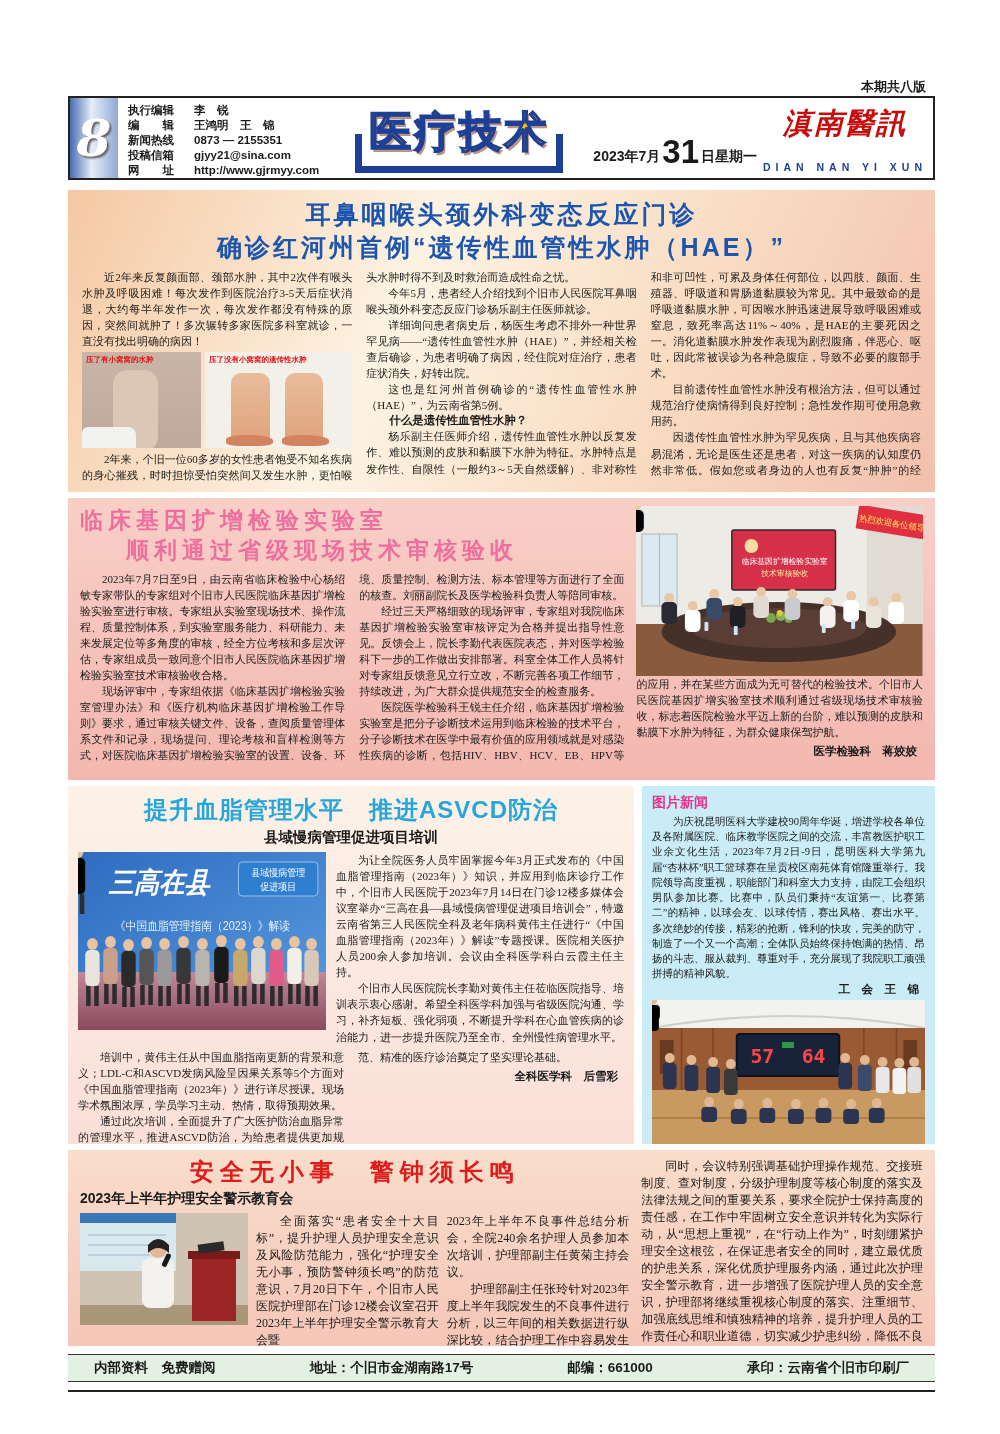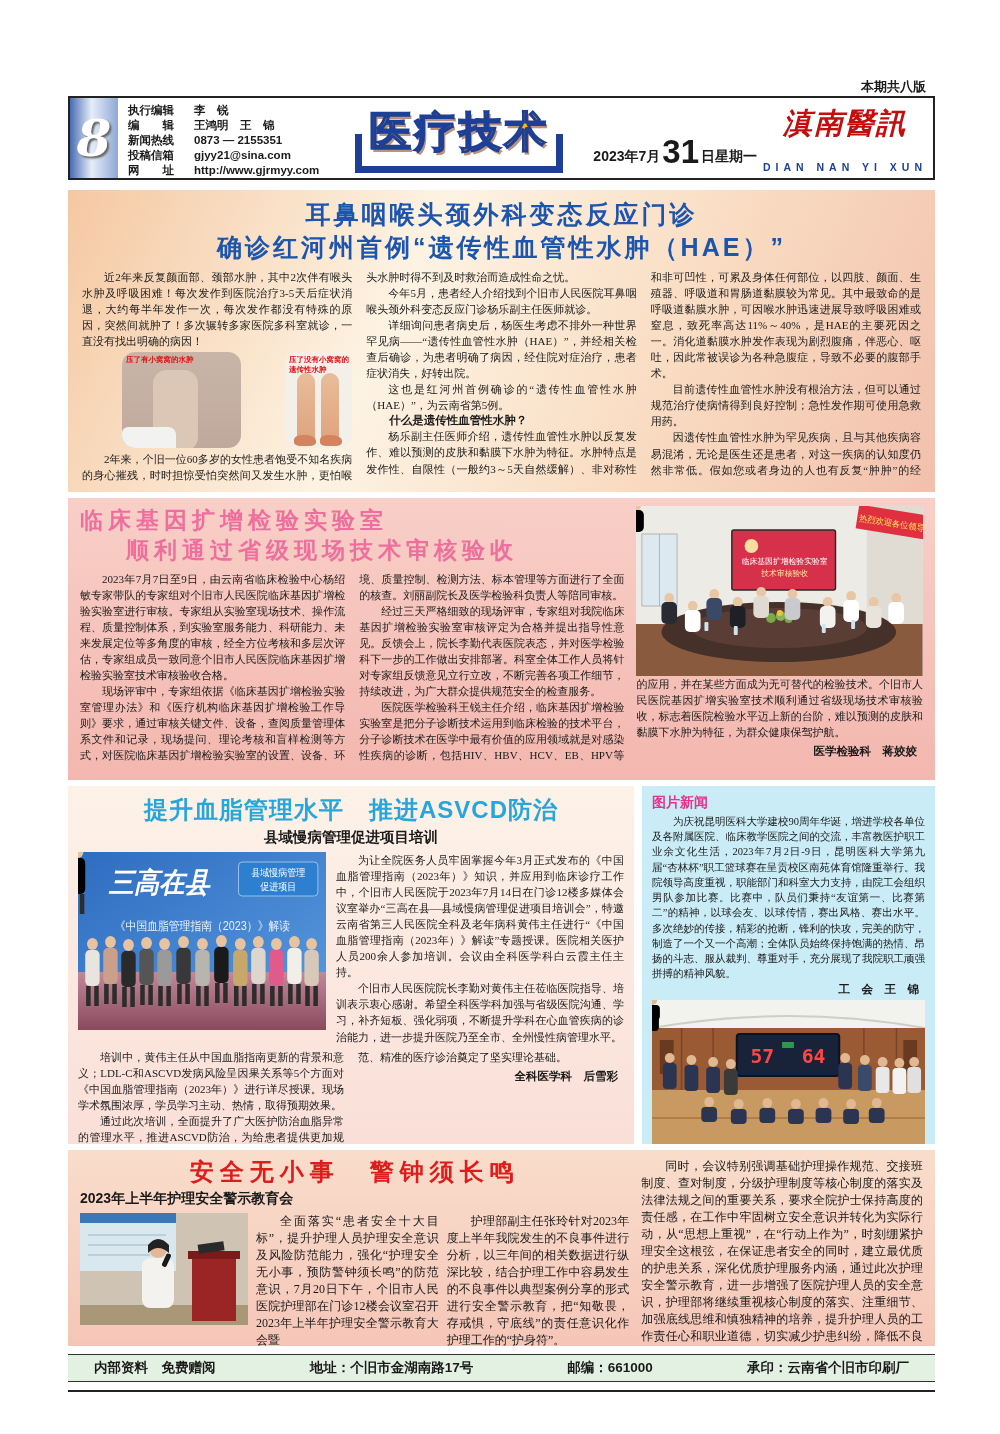--- a/index.html
+++ b/index.html
@@ -37,21 +37,21 @@
   p.sig{text-indent:0;text-align:right;font-family:"Liberation Sans",sans-serif;font-weight:bold;
         font-size:11.5px;margin:4px 6px 0 0;}
   
   .art1{position:absolute;left:68px;top:190px;width:867px;height:302px;box-sizing:border-box;
         background:linear-gradient(115deg,#f5c8a2,#fdf3e3 38%,#f9dcc2 68%,#f2c0ac);
         padding:8px 14px;overflow:hidden;}
   .art1 h1{margin:0 0 6px;text-align:center;font-family:"Liberation Sans",sans-serif;font-weight:900;
         color:#1c55ae;font-size:25px;line-height:1.3;letter-spacing:3px;}
   .cols3{column-count:3;column-gap:14px;height:216px;column-fill:auto;}
   .legs{display:flex;gap:4px;margin:3px 0;break-inside:avoid;height:96px;}
-  .leg-photo{position:relative;overflow:hidden;border-radius:13px;margin-left:40px;}
+  .leg-photo{position:relative;overflow:hidden;border-radius:1px;}
   .lp1{flex:0 0 44%;background:linear-gradient(180deg,#c9b5a8,#bfa99c);}
   .lp1 .shin{position:absolute;left:26%;top:18%;width:38%;height:85%;background:#dcc6b6;border-radius:14px;}
   .lp1 .shoe{position:absolute;left:0;bottom:0;width:45%;height:22%;background:#f2f2f0;border-radius:6px 8px 0 0;}
   .lp2{flex:1;background:#f3efe9;}
   .lp2 .leg-a,.lp2 .leg-b{position:absolute;top:22%;width:26%;height:70%;background:linear-gradient(180deg,#e9bd9a,#dfa37e);border-radius:10px 10px 4px 4px;}
   .lp2 .leg-a{left:18%;} .lp2 .leg-b{left:54%;}
   .lp2 .foot-a,.lp2 .foot-b{position:absolute;bottom:2%;width:32%;height:12%;background:#d4835f;border-radius:40% 50% 30% 30%;}
   .lp2 .foot-a{left:14%;} .lp2 .foot-b{left:52%;}
   .leg-cap{position:absolute;top:3px;left:4px;right:3px;color:#e21010;font-family:"Liberation Sans",sans-serif;
         font-weight:bold;font-size:7.5px;line-height:1.25;}
@@ -360,20 +360,21 @@
           <rect x="118" y="30" width="26" height="9" fill="#2a2a2a" transform="rotate(-8 131 34)"></rect>
           <circle cx="78" cy="36" r="9" fill="#e4b896"></circle>
           <path d="M68 32 Q78 20 89 32 L89 40 Q78 30 68 40 Z" fill="#222222"></path>
           <rect x="62" y="45" width="32" height="50" rx="8" fill="#f4f2ee"></rect>
           <rect x="84" y="40" width="5" height="14" rx="2" fill="#1a1a1a" transform="rotate(25 86 47)"></rect>
         </svg>
         <div class="a4col1">
           <p class="body">全面落实“患者安全十大目标”，提升护理人员护理安全意识及风险防范能力，强化“护理安全无小事，预防警钟须长鸣”的防范意识，7月20日下午，个旧市人民医院护理部在门诊12楼会议室召开2023年上半年护理安全警示教育大会暨</p>
         </div>
         <div class="a4col2">
+          <p class="body cont">2023年上半年不良事件总结分析会，全院240余名护理人员参加本次培训，护理部副主任黄菊主持会议。</p>
           <p class="body">护理部副主任张玲针对2023年度上半年我院发生的不良事件进行分析，以三年间的相关数据进行纵深比较，结合护理工作中容易发生的不良事件以典型案例分享的形式进行安全警示教育，把“知敬畏，存戒惧，守底线”的责任意识化作护理工作的“护身符”。</p>
         </div>
       </div>
     </div>
     <div class="a4-right">
       <p class="body">同时，会议特别强调基础护理操作规范、交接班制度、查对制度，分级护理制度等核心制度的落实及法律法规之间的重要关系，要求全院护士保持高度的责任感，在工作中牢固树立安全意识并转化为实际行动，从“思想上重视”，在“行动上作为”，时刻绷紧护理安全这根弦，在保证患者安全的同时，建立最优质的护患关系，深化优质护理服务内涵，通过此次护理安全警示教育，进一步增强了医院护理人员的安全意识，护理部将继续重视核心制度的落实、注重细节、加强底线思维和慎独精神的培养，提升护理人员的工作责任心和职业道德，切实减少护患纠纷，降低不良事件隐患，保障患者安全。</p>
       <p class="sig">护理部　师　瑞</p>
     </div>
   </section>
 

